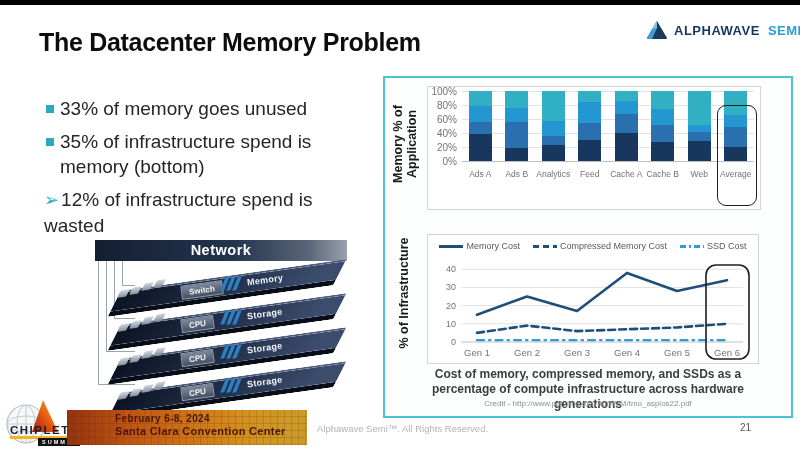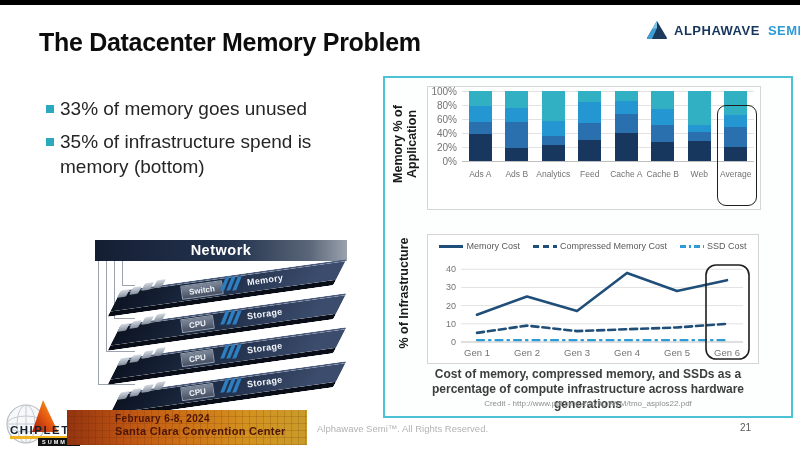--- a/index.html
+++ b/index.html
@@ -99,20 +99,21 @@
     </svg>
     <span class="aw-brand1">ALPHAWAVE</span>
       <span class="aw-brand2">SEMI</span>
   </div>
 
   <h1 class="title">The Datacenter Memory Problem</h1>
 
   <ul class="bullets">
     <li class="b-square"><span>33% of memory goes unused</span></li>
     <li class="b-square"><span>35% of infrastructure spend is memory (bottom)</span></li>
+    <li class="b-arrow"><span class="arrow-glyph">➢</span><span>12% of infrastructure spend is wasted</span></li>
   </ul>
 
   <div class="netdiag">
     <div class="netbar">Network</div>
     <div id="net-extra">
         <div class="vline" style="left: 13px; top: 23px; height: 123px;"></div>
         <div class="vstub" style="left: 13px; top: 146px; width: 37px;"></div>
         <div class="vline" style="left: 21px; top: 23px; height: 90px;"></div>
         <div class="vstub" style="left: 21px; top: 113px; width: 29px;"></div>
         <div class="vline" style="left: 29px; top: 23px; height: 57px;"></div>

